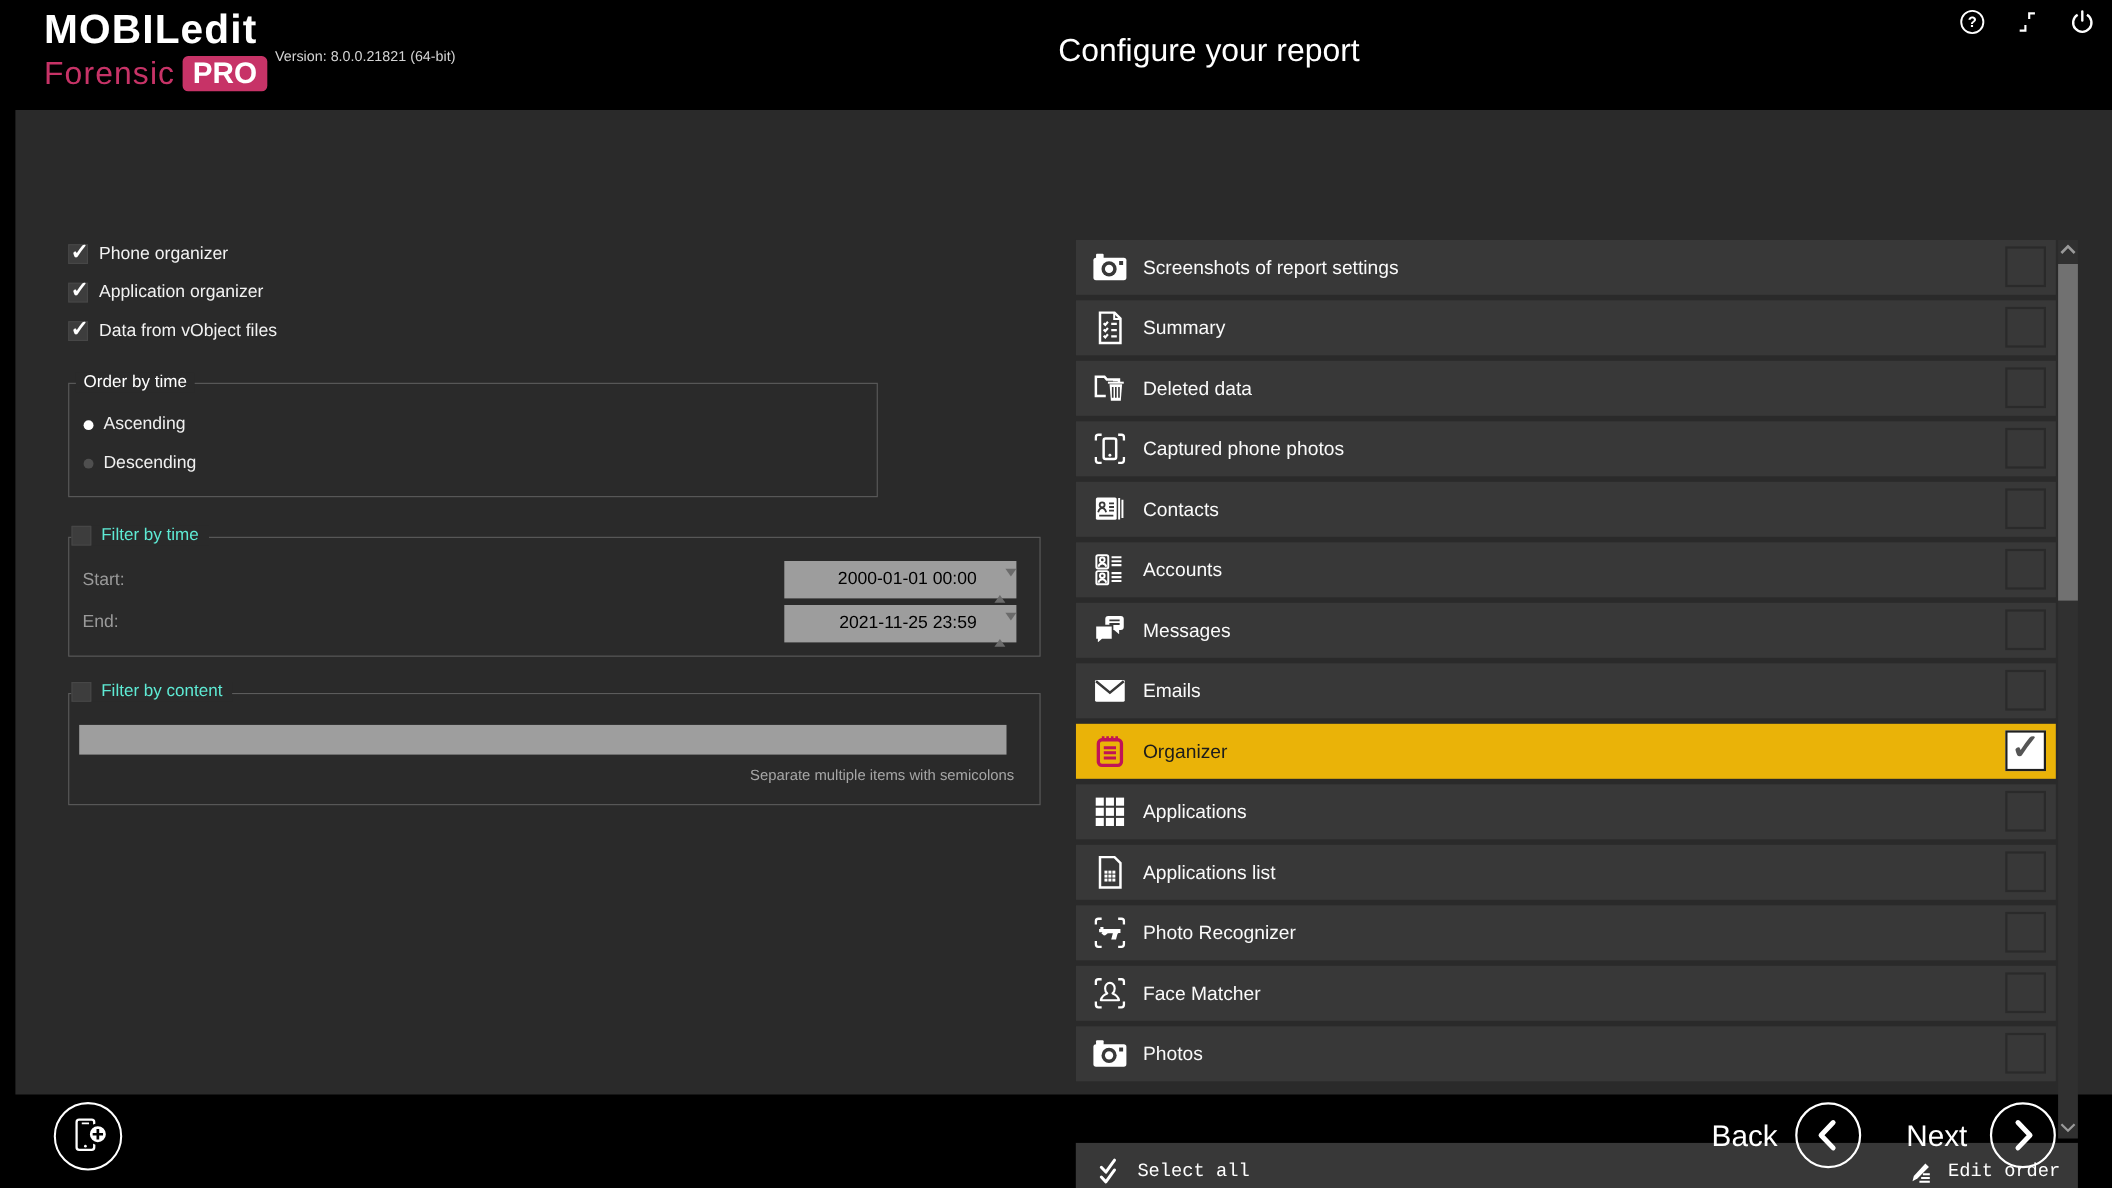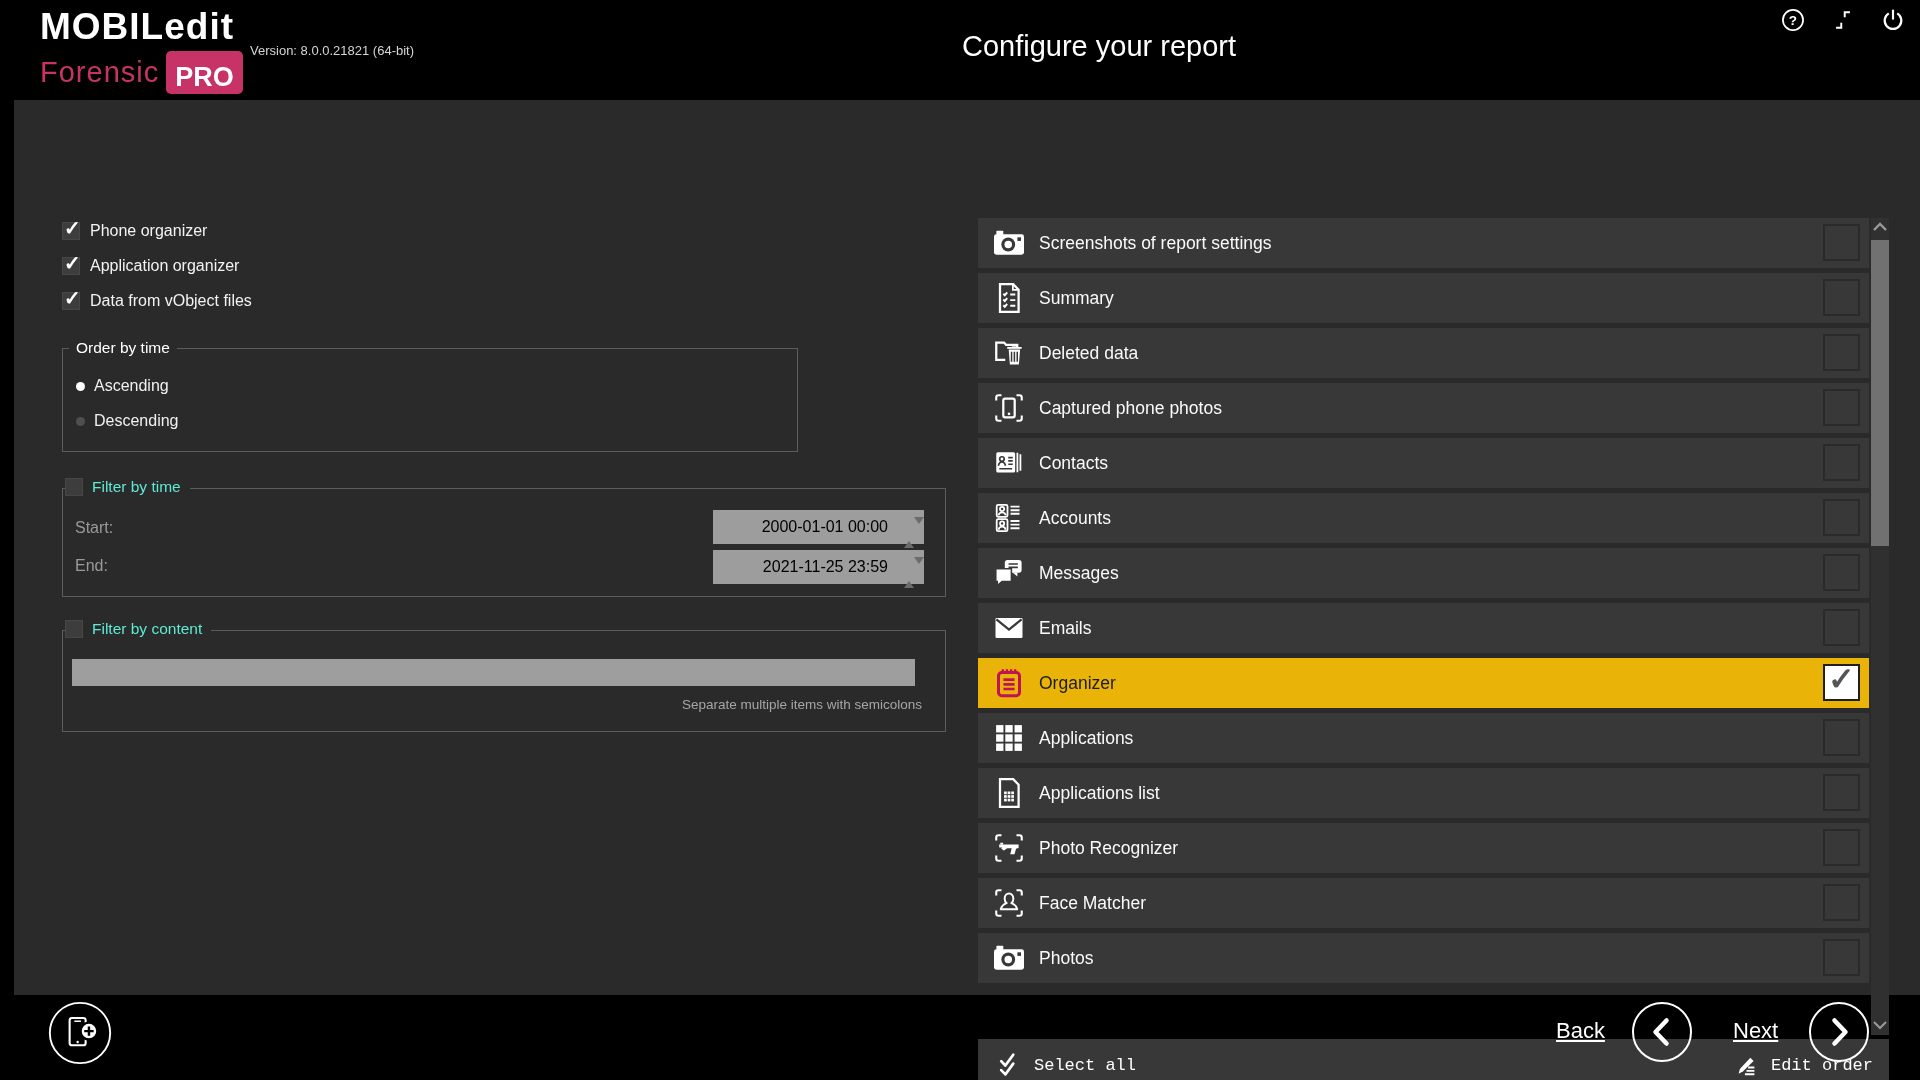--- a/index.html
+++ b/index.html
@@ -8,21 +8,21 @@
     font-family:"Liberation Sans", sans-serif;color:#fff;
     -webkit-font-smoothing:antialiased;
   }
   
   .header{position:absolute;left:0;top:0;width:1920px;height:100px;background:#000;}
   .logo{position:absolute;left:40px;top:8px;line-height:1;}
   .logo-line1{font-size:37px;font-weight:bold;letter-spacing:1px;color:#fff;}
   .logo-line2{margin-top:6px;display:flex;align-items:center;}
   .logo-forensic{font-size:29px;color:var(--accent2,#c73367);letter-spacing:1px;}
   .logo-badge{margin-left:7px;font-size:27px;font-weight:bold;color:#fff;background:var(--accent2,#c73367);
-    padding:13px 9px 3px;border-radius:5px;}
+    padding:2px 9px 3px;border-radius:5px;}
   .version{position:absolute;left:250px;top:43px;font-size:13px;color:#d4d4d4;}
   .page-title{position:absolute;left:962px;top:30px;font-size:29px;font-weight:300;color:#fff;}
   .win-icons{position:absolute;right:14px;top:7px;display:flex;gap:24px;}
   .win-icons .wi{width:26px;height:26px;cursor:pointer;}
   .win-icons svg{width:26px;height:26px;display:block;}
   
   .content{position:absolute;left:14px;top:100px;width:1920px;height:895px;background:#2a2a2a;}
   
   .cb-row{position:absolute;left:48px;display:flex;align-items:center;height:22px;}
   .cb{width:18px;height:18px;background:#3d3d3d;border:1px solid #474747;box-sizing:border-box;
@@ -70,21 +70,21 @@
   .vscroll .arr.down{bottom:4px;}
   
   .list-footer{position:absolute;left:964px;top:939px;width:911px;height:53px;background:#383838;
     display:flex;align-items:center;justify-content:space-between;padding:0 16px 0 18px;box-sizing:border-box;}
   .lf-group{display:flex;align-items:center;cursor:pointer;font-family:Liberation Mono, monospace;}
   .lf-group svg{width:27px;height:27px;display:block;}
   .lf-label{margin-left:11px;font-size:17px;color:#fff;}
   
   .phone-add{position:absolute;left:47px;top:1000px;width:66px;height:66px;cursor:pointer;}
   .phone-add svg{width:66px;height:66px;display:block;}
-  .nav-label{position:absolute;top:1018px;font-size:22px;font-weight:300;color:#fff;cursor:pointer;text-decoration:underline;}
+  .nav-label{position:absolute;top:1018px;font-size:27px;font-weight:300;color:#fff;cursor:pointer;}
   .nav-circle{position:absolute;top:1001px;width:62px;height:62px;cursor:pointer;}
   .nav-circle svg{width:62px;height:62px;display:block;}
   #back-label{left:1556px;} #back-circle{left:1631px;}
   #next-label{left:1733px;} #next-circle{left:1808px;}
 </style>
 </head>
 <body>
 
 <div class="header">
   <div class="logo">

